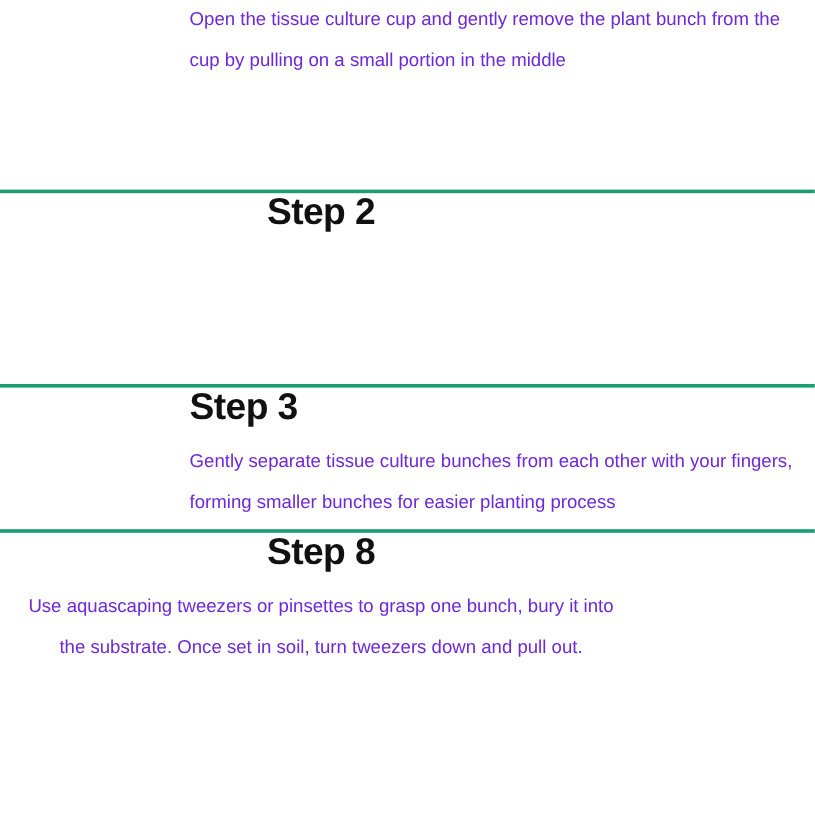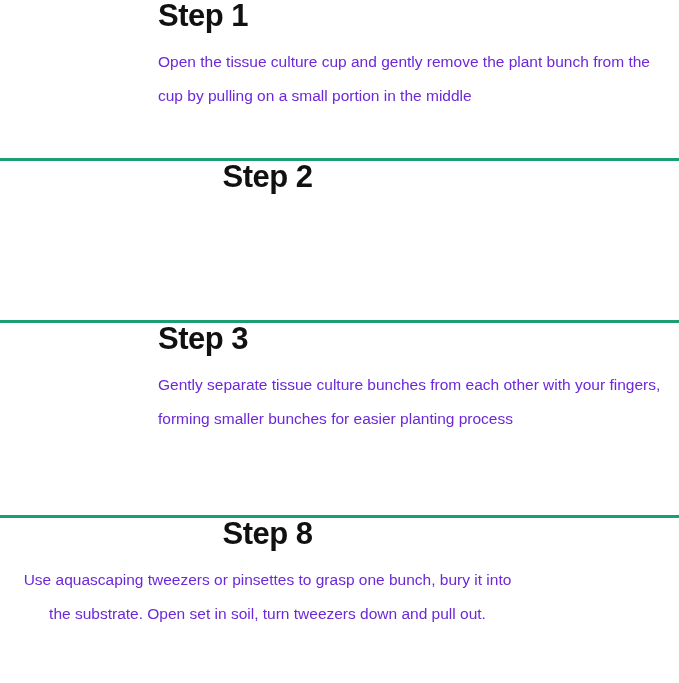--- a/index.html
+++ b/index.html
@@ -111,21 +111,20 @@
 <div class="page">
 
   <div class="step right-text" style="height:158px;">
     <div class="photo">
       <div class="scene s1">
         <div class="shirt"></div>
 
       </div>
     </div>
     <div class="text-col align-left">
-      <div class="step-title">Step 1</div>
       <div class="step-body">Open the tissue culture cup and gently remove the plant bunch from the cup by pulling on a small portion in the middle</div>
     </div>
   </div>
 
   <hr class="divider">
 
   <div class="step left-text" style="height:159px;">
     <div class="photo">
       <div class="scene s2">
         <div class="bowl"></div>
@@ -134,21 +133,21 @@
 
       </div>
     </div>
     <div class="text-col align-right">
       <div class="step-title">Step 2</div>
     </div>
   </div>
 
   <hr class="divider">
 
-  <div class="step right-text" style="height:192px;">
+  <div class="step right-text" style="height:118px;">
     <div class="photo">
       <div class="scene s3">
 
         <div class="dish"></div>
 
       </div>
     </div>
     <div class="text-col align-left">
       <div class="step-title">Step 3</div>
       <div class="step-body">Gently separate tissue culture bunches from each other with your fingers, forming smaller bunches for easier planting process</div>
@@ -162,17 +161,17 @@
       <div class="scene s4">
         
         
         
         
         
       </div>
     </div>
     <div class="text-col align-right">
       <div class="step-title">Step 8</div>
-      <div class="step-body">Use aquascaping tweezers or pinsettes to grasp one bunch, bury it into the substrate. Open set in soil, turn tweezers down and pull out.</div>
+      <div class="step-body">Use aquascaping tweezers or pinsettes to grasp one bunch, bury it into the substrate. Once set in soil, turn tweezers down and pull out.</div>
     </div>
   </div>
 
 </div>
 
 </body></html>

